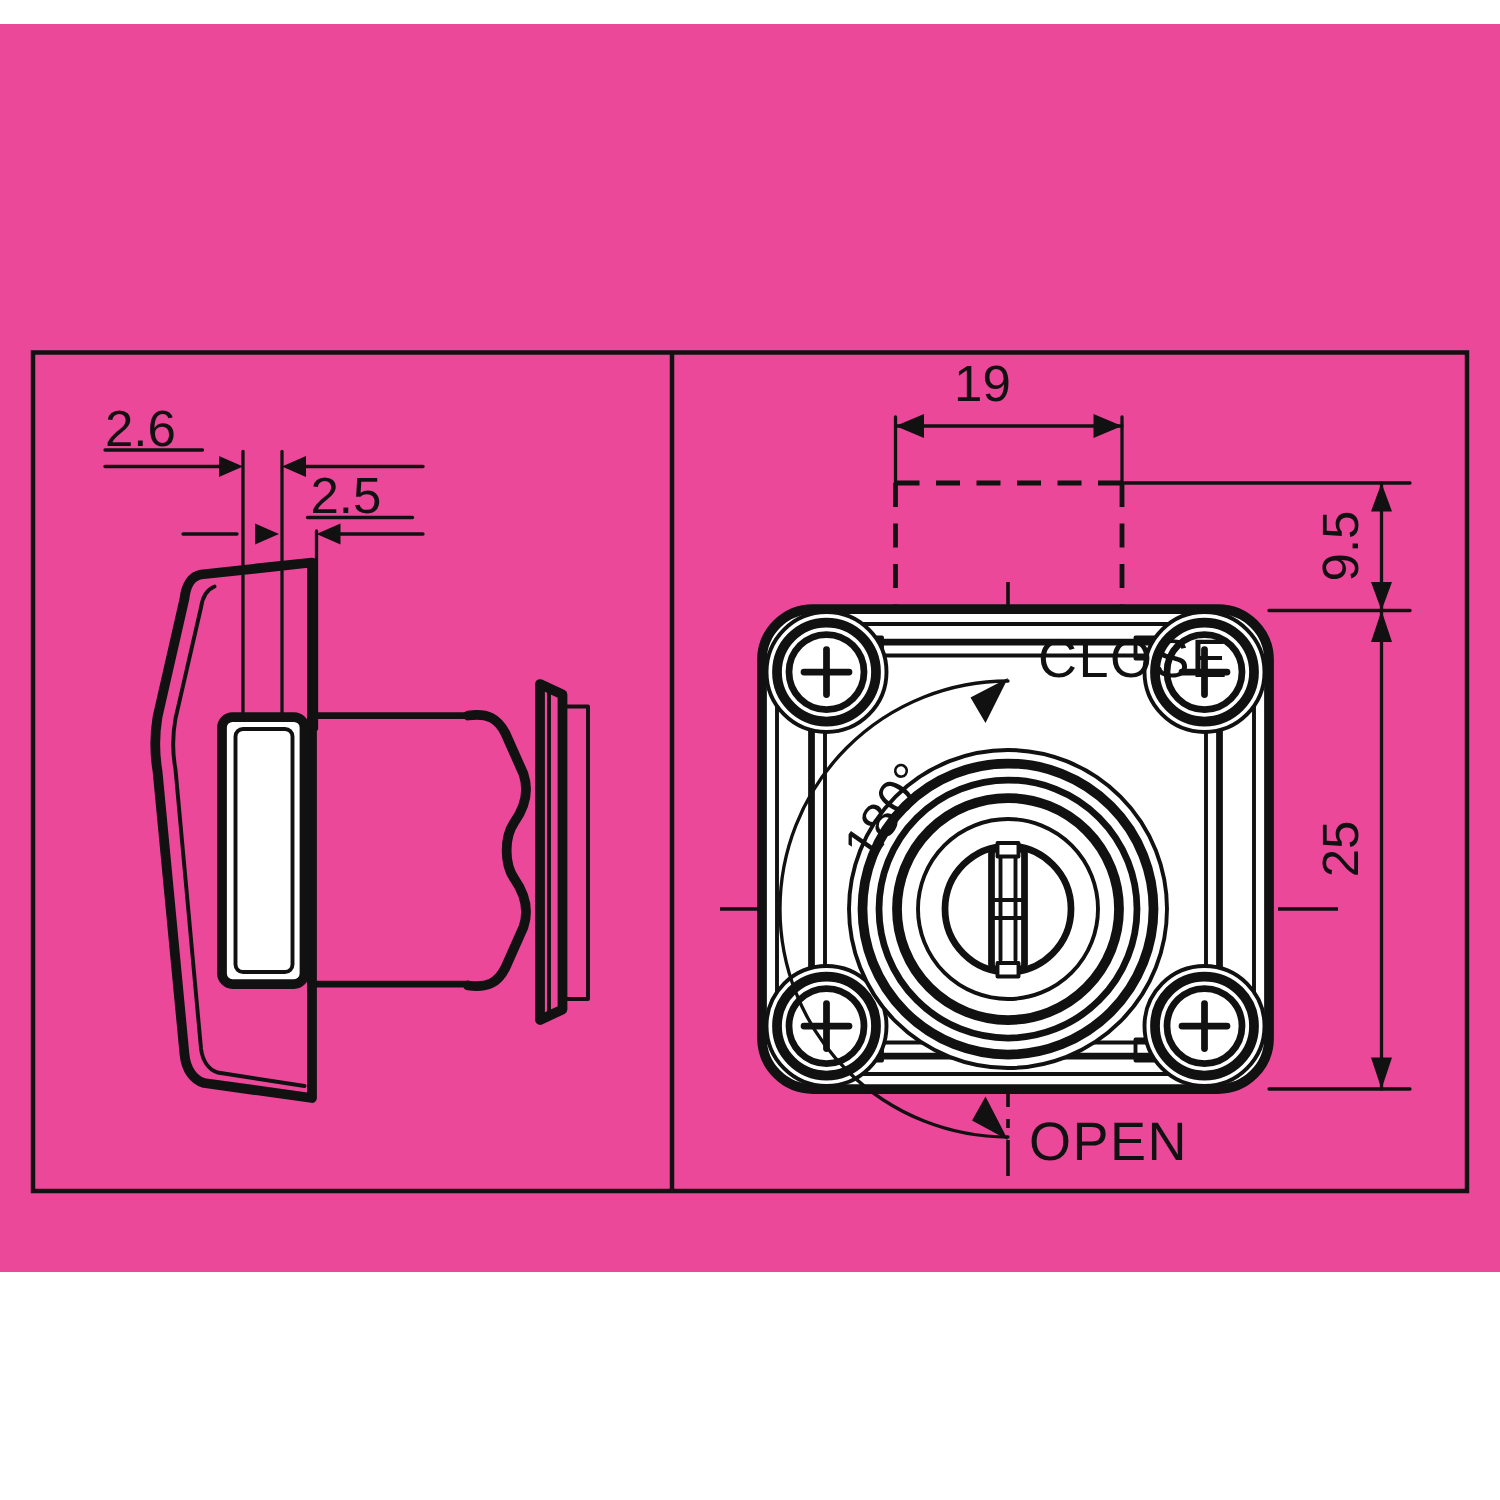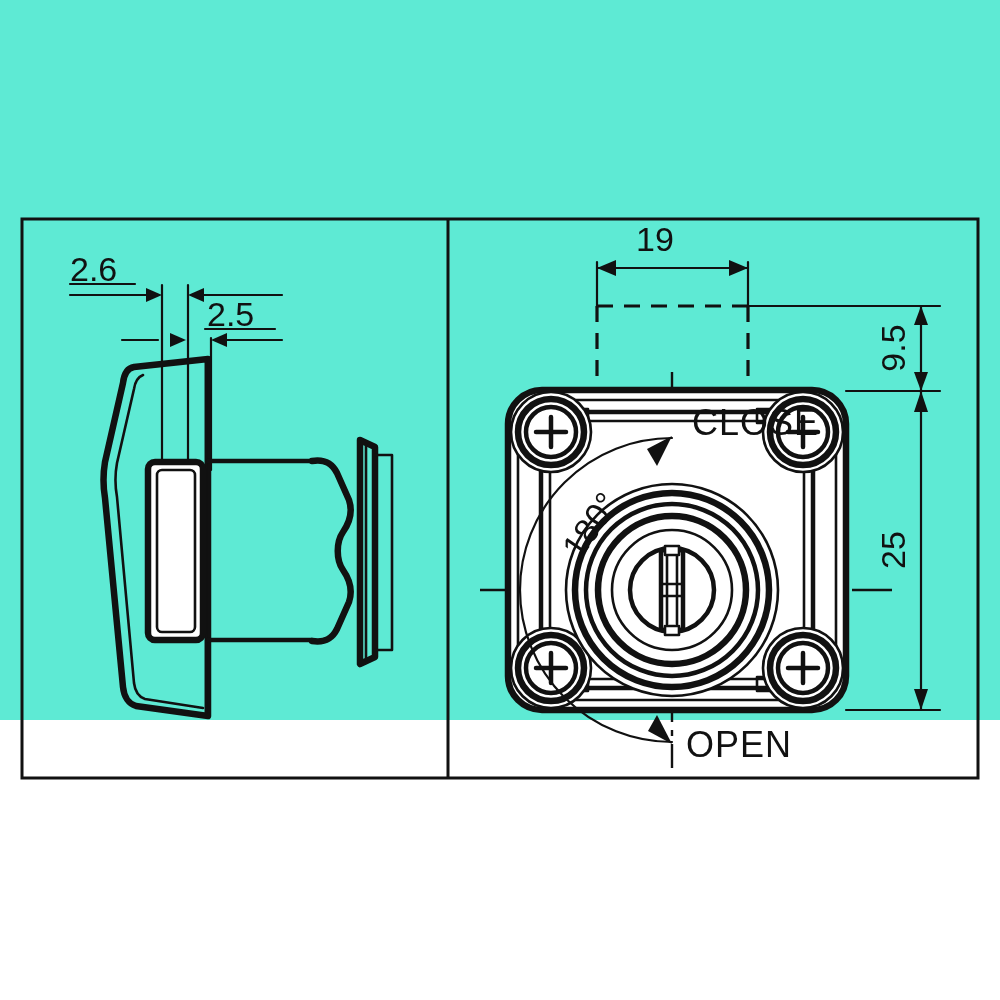--- a/index.html
+++ b/index.html
@@ -10,22 +10,23 @@
   }
   body {
     width: 1000px;
     height: 1000px;
     font-family: "Liberation Sans", sans-serif;
     overflow: hidden;
   }
   #stage {
     position: relative;
     width: 1000px;
-    height: 720px;
-    background: #5eead4;
+    height: 832px;
+    background: #ec4899;
+    margin-top: 16px;
   }
   svg#drawing {
     position: absolute;
     left: 0;
     top: 0;
     display: block;
   }
   .dimtext {
     font-family: "Liberation Sans", sans-serif;
     font-size: 34px;

